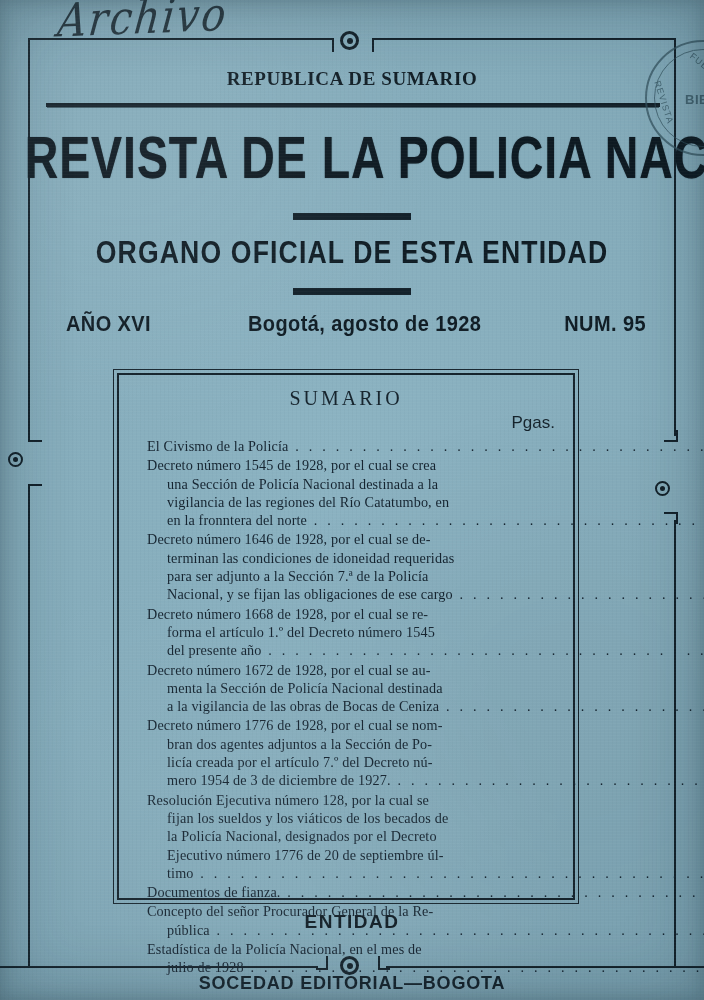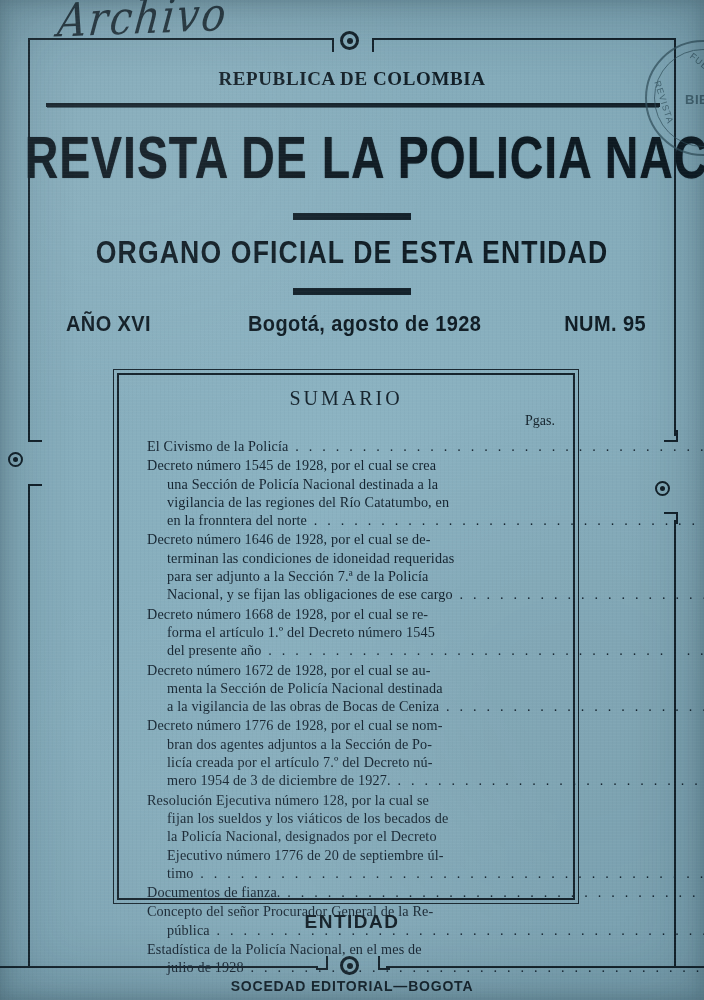--- a/index.html
+++ b/index.html
@@ -185,22 +185,22 @@
     font-family: "Liberation Serif", serif;
     font-size: 20px;
     letter-spacing: 3px;
     margin-top: 12px;
     color: #16242d;
   }
   .pgas {
     position: absolute;
     right: 18px;
     top: 38px;
-    font-size: 14px;
-    font-family: Liberation Serif, serif;
+    font-size: 17px;
+    font-family: Liberation Sans, sans-serif;
     color: #16242d;
   }
   .toc {
     position: absolute;
     left: 28px;
     right: 14px;
     top: 62px;
   }
   .toc-entry {
     display: flex;
@@ -245,21 +245,21 @@
     font-size: 19px;
     letter-spacing: 1.5px;
     color: #101d25;
   }
   .footer-credit {
     position: absolute;
     bottom: 6px;
     left: 0; right: 0;
     text-align: center;
     font-family: "Liberation Sans", sans-serif;
-    font-size: 14px;
+    font-size: 18px;
     font-weight: bold;
     letter-spacing: .8px;
     color: #13212a;
   }
   
   .stamp {
     position: absolute;
     left: 645px;
     top: 40px;
     width: 112px;
@@ -333,21 +333,21 @@
   <div class="ornament small" style="left:8px; top:452px;"></div>
   <div class="hook" style="left:28px; top:484px; width:12px; height:10px; border-left-width:2px; border-top-width:2px;"></div>
   <div class="rule v" style="left:28px; top:492px; height:476px;"></div>
 
   <div class="rule v" style="left:674px; top:38px; height:398px;"></div>
   <div class="hook" style="left:664px; top:430px; width:12px; height:10px; border-right-width:2px; border-bottom-width:2px;"></div>
   <div class="ornament small" style="left:655px; top:481px;"></div>
   <div class="hook" style="left:664px; top:512px; width:12px; height:10px; border-right-width:2px; border-top-width:2px;"></div>
   <div class="rule v" style="left:674px; top:520px; height:448px;"></div>
 
-  <div class="republica">REPUBLICA DE COLOMBIA</div>
+  <div class="republica">REPUBLICA DE SUMARIO</div>
   <div class="thickrule"></div>
   <div class="maintitle">REVISTA  DE  LA  POLICIA  NACIONAL</div>
   <div class="dash" style="top:213px;"></div>
   <div class="orgtitle">ORGANO  OFICIAL  DE  ESTA  ENTIDAD</div>
   <div class="dash" style="top:288px;"></div>
 
   <div class="issueline">
     <span>AÑO XVI</span>
     <span class="mid">Bogotá,  agosto  de  1928</span>
     <span>NUM. 95</span>

